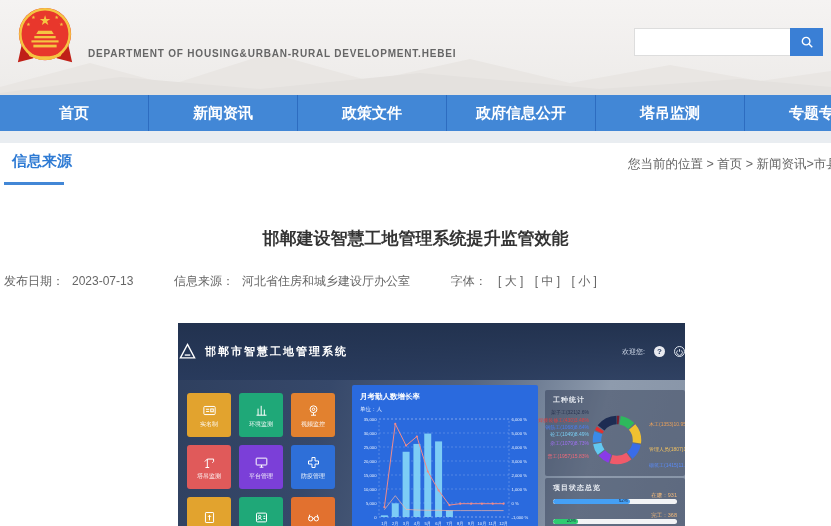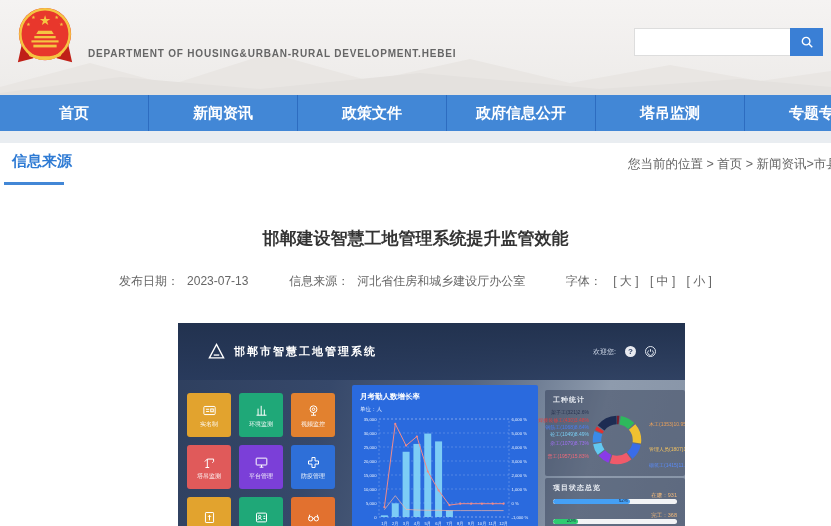--- a/index.html
+++ b/index.html
@@ -23,29 +23,29 @@
 
   
   .breadcrumb{position:relative;height:42px;background:#fff;}
   .bc-section{position:absolute;left:12px;top:9px;color:#2f7bd4;font-size:15px;font-weight:bold;}
   .bc-underline{position:absolute;left:4px;bottom:0;width:60px;height:3px;background:#4287d6;}
   .bc-right{position:absolute;left:622px;top:13px;right:0;display:flex;align-items:center;gap:6px;color:#666;font-size:12.5px;white-space:nowrap;overflow:hidden;}
 
   
   .article{position:relative;}
   .article-title{margin:12px;padding-top:30px;text-align:center;font-size:17px;font-weight:bold;color:#333;}
-  .article-meta{margin-top:23px;text-align:center;font-size:12px;color:#666;}
+  .article-meta{margin-top:23px;font-size:12px;color:#666;}
   .article-meta span{margin:0 4px;}
   .meta-gap{display:inline-block;width:18px;}
   .font-opt{cursor:pointer;}
 
   
   .dash{position:absolute;left:178px;top:323px;width:507px;height:203px;overflow:hidden;
         background:linear-gradient(105deg,#2e3f5e 0%,#36486a 30%,#55657f 55%,#8e9bad 80%,#8794a7 100%);}
-  .dash-header{position:absolute;left:0;top:0;right:0;height:57px;background:linear-gradient(#22324f,rgba(40,58,92,.92));display:flex;align-items:center;padding:0 29px;box-sizing:border-box;}
+  .dash-header{position:absolute;left:0;top:0;right:0;height:57px;background:linear-gradient(#22324f,rgba(40,58,92,.92));display:flex;align-items:center;padding:0 0;box-sizing:border-box;}
   .dash-title{color:#fff;font-size:11px;font-weight:bold;letter-spacing:2px;margin-left:8px;}
   .dash-right{margin-left:auto;display:flex;align-items:center;gap:9px;}
   .dash-welcome{color:#cfd8e8;font-size:7px;}
   .circ-icon{width:11px;height:11px;border-radius:50%;background:#e8eaf0;color:#2b3e62;font-size:8px;line-height:11px;text-align:center;font-weight:bold;}
   .circ-icon.outline{background:transparent;border:1px solid #dfe5ee;box-sizing:border-box;}
 
   .tiles{position:absolute;left:9px;top:70px;display:grid;grid-template-columns:repeat(3,44px);grid-auto-rows:44px;gap:8px;}
   .tile{border-radius:3px;display:flex;flex-direction:column;align-items:center;justify-content:center;gap:3px;cursor:default;}
   .tile svg{width:15px;height:15px;}
   .tile-label{font-size:6px;color:rgba(255,255,255,.95);line-height:1;}

